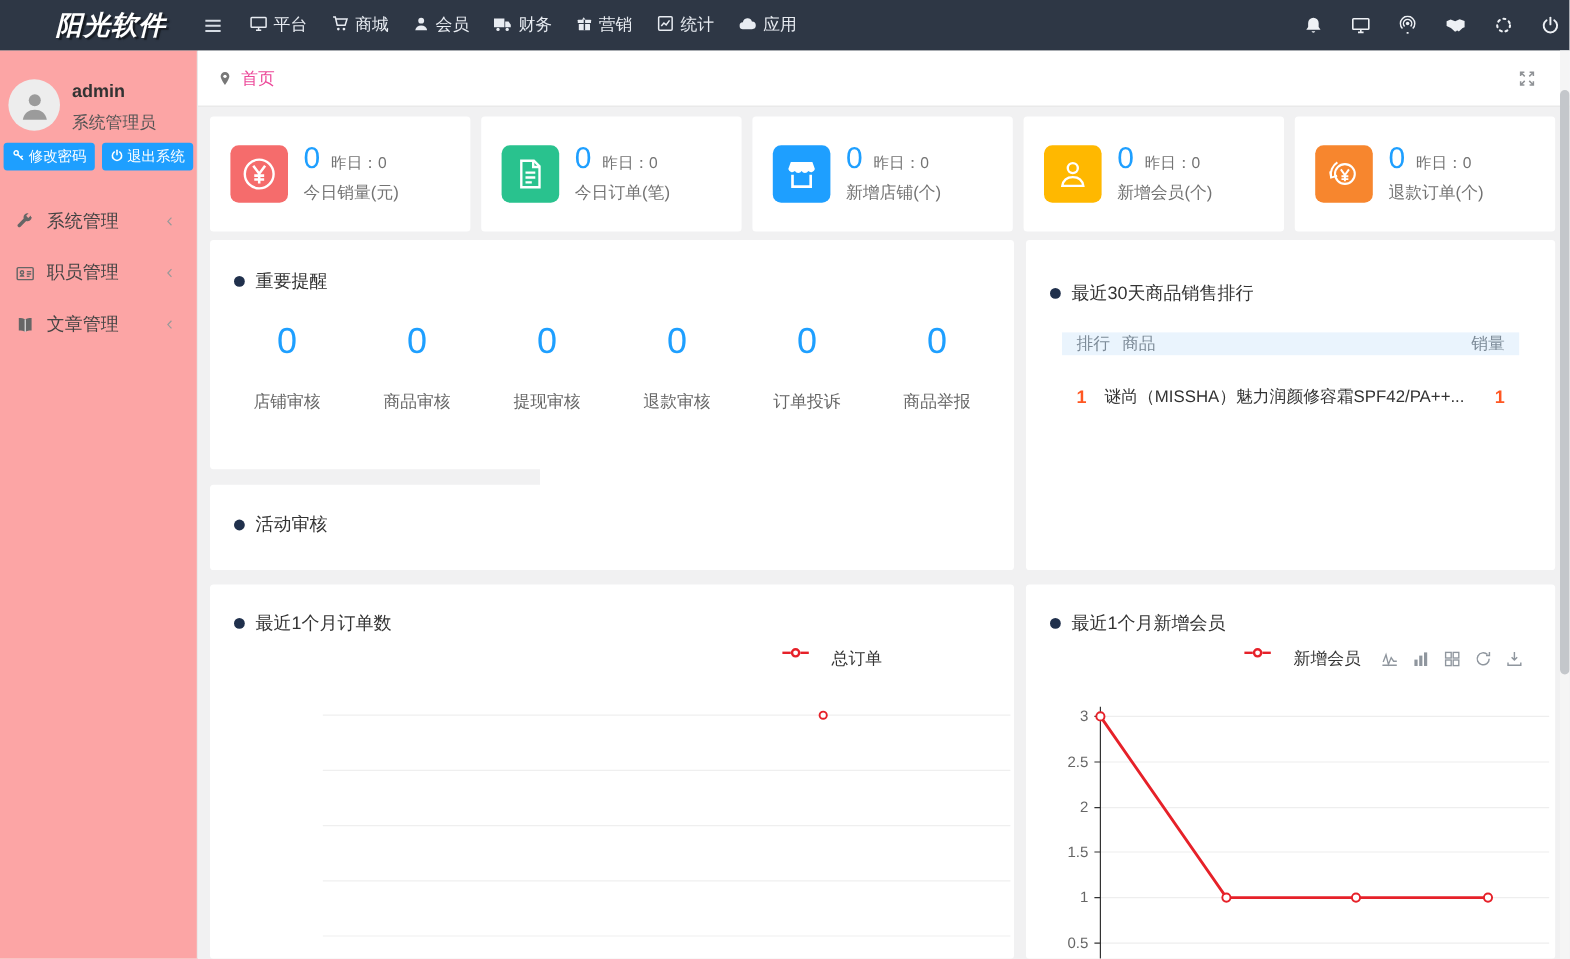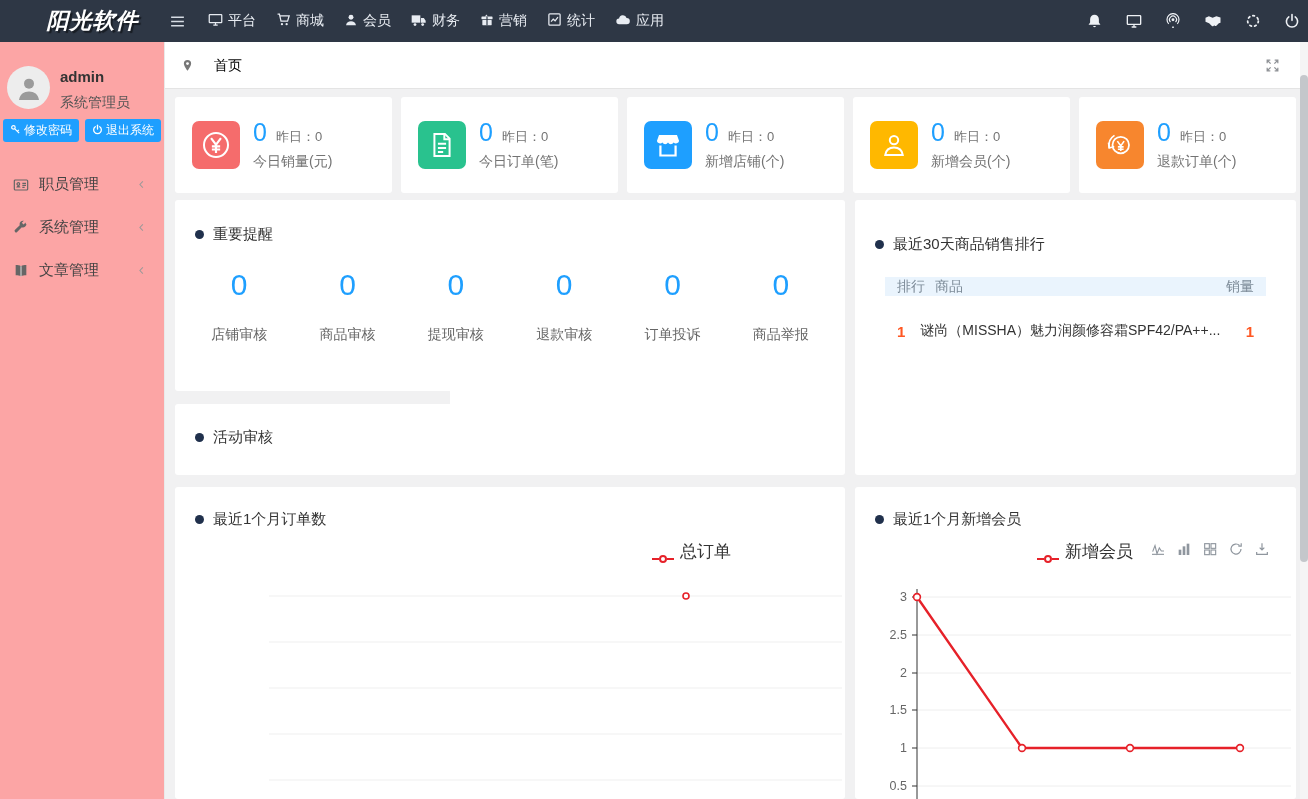--- a/index.html
+++ b/index.html
@@ -33,21 +33,21 @@
   .btn.b1 { left:3px; }
   .btn.b2 { left:85px; }
   .side-menu { position:absolute; left:0; top:121px; width:100%; }
   .side-item { height:43px; display:flex; align-items:center; padding:0 17px 0 12px; color:#444; font-size:15px; cursor:pointer; }
   .side-item .si-ic { color:#666; display:flex; width:17px; justify-content:center; }
   .side-item .si-label { margin-left:10px; }
   .side-item .si-chev { margin-left:auto; color:#999; display:flex; }
 
   
   .crumb-bar { left:165px; top:42px; width:1143px; height:47px; background:#fff; border-bottom:1px solid #e4e4e4; z-index:5; }
-  .crumb { position:absolute; left:16px; top:0; height:47px; display:flex; align-items:center; gap:20px; color:#000000; font-size:14px; cursor:pointer; }
+  .crumb { position:absolute; left:16px; top:0; height:47px; display:flex; align-items:center; gap:7px; color:#ec4899; font-size:14px; cursor:pointer; }
   .crumb .pin { color:#777; display:flex; }
   .fs-btn { position:absolute; right:28px; top:16px; color:#8f9296; display:flex; cursor:pointer; }
 
   
   .card { position:absolute; background:#fff; border-radius:3px; }
   .stat-card { top:97px; width:217px; height:96px; display:flex; align-items:center; padding-left:17px; gap:13px; }
   .stat-icon { width:48px; height:48px; border-radius:7px; display:flex; align-items:center; justify-content:center; color:#fff; flex:0 0 48px; }
   .stat-row { display:flex; align-items:baseline; gap:9px; }
   .stat-value { color:#1e9fff; font-size:25px; line-height:1; }
   .stat-yest { color:#737373; font-size:13px; }
@@ -66,21 +66,21 @@
   .rank-head { position:absolute; left:885px; top:277px; width:381px; height:19px; background:#eaf4fd;
                display:flex; align-items:center; color:#7d8b98; font-size:14px; padding:0 12px; }
   .rank-head .h-rank { margin-right:10px; }
   .rank-head .h-sales { margin-left:auto; }
   .rank-row { position:absolute; left:885px; top:310px; width:381px; height:42px; display:flex; align-items:center;
               padding:0 12px; font-size:14px; color:#333; cursor:pointer; }
   .rank-no { color:#ff5722; font-weight:bold; margin-right:15px; font-size:15px; }
   .rank-prod { flex:1; white-space:nowrap; overflow:hidden; }
   .rank-sales { color:#ff5722; font-weight:bold; margin-left:8px; font-size:15px; }
 
-  .legend { position:absolute; display:flex; align-items:flex-end; gap:6px; font-size:17px; color:#333; cursor:pointer; }
+  .legend { position:absolute; display:flex; align-items:flex-start; gap:19px; font-size:14px; color:#333; cursor:pointer; }
   .lg-marker { display:flex; align-items:center; }
   .lg-line { width:7px; height:2px; background:#e62129; }
   .lg-circle { width:8px; height:8px; border:2px solid #e62129; border-radius:50%; background:#fff; }
 
   .toolbox { position:absolute; left:1150px; top:541px; display:flex; gap:10px; color:#8f969e; }
   .toolbox > span { display:flex; cursor:pointer; }
 
   .chart-svg { position:absolute; }
 
   
@@ -212,41 +212,41 @@
     <span><svg viewBox="0 0 24 24" width="11" height="11" fill="none" stroke="currentColor" stroke-width="2.8" stroke-linecap="round">
           <path d="M7.2 5.8a8.4 8.4 0 1 0 9.6 0"></path>
           <path d="M12 2.5v8.5"></path>
         </svg></span>
     <span>退出系统</span>
   </button>
 
   <div class="side-menu">
     <div class="side-item">
       <span class="si-ic">
+          <svg viewBox="0 0 24 24" width="15" height="15" fill="currentColor">
+            <path d="M21.5 6.2a5.6 5.6 0 0 1-7.4 5.3L6.6 19a2.3 2.3 0 1 1-3.3-3.3l7.5-7.5a5.6 5.6 0 0 1 6.5-7l-3.2 3.3 2.8 2.8 3.3-3.2c.2.7.3 1.4.3 2.1z"></path>
+          </svg>
+        </span>
+      <span class="si-label">系统管理</span>
+      <span class="si-chev">
+          <svg viewBox="0 0 24 24" width="11" height="11" fill="none" stroke="currentColor" stroke-width="2.2">
+            <path d="M15 5l-6.5 7L15 19"></path>
+          </svg>
+        </span>
+    </div>
+    <div class="side-item">
+      <span class="si-ic">
           <svg viewBox="0 0 24 24" width="16" height="16" fill="none" stroke="currentColor" stroke-width="1.8">
             <rect x="2" y="4.5" width="20" height="15" rx="1.5"></rect>
             <circle cx="8" cy="10.5" r="2"></circle>
             <path d="M4.8 15.8c.5-1.9 1.8-2.8 3.2-2.8s2.7.9 3.2 2.8z" fill="currentColor" stroke="none"></path>
             <path d="M14 9.5h5.5M14 12.5h5.5M14 15.5h3.5"></path>
           </svg>
         </span>
       <span class="si-label">职员管理</span>
-      <span class="si-chev">
-          <svg viewBox="0 0 24 24" width="11" height="11" fill="none" stroke="currentColor" stroke-width="2.2">
-            <path d="M15 5l-6.5 7L15 19"></path>
-          </svg>
-        </span>
-    </div>
-    <div class="side-item">
-      <span class="si-ic">
-          <svg viewBox="0 0 24 24" width="15" height="15" fill="currentColor">
-            <path d="M21.5 6.2a5.6 5.6 0 0 1-7.4 5.3L6.6 19a2.3 2.3 0 1 1-3.3-3.3l7.5-7.5a5.6 5.6 0 0 1 6.5-7l-3.2 3.3 2.8 2.8 3.3-3.2c.2.7.3 1.4.3 2.1z"></path>
-          </svg>
-        </span>
-      <span class="si-label">系统管理</span>
       <span class="si-chev">
           <svg viewBox="0 0 24 24" width="11" height="11" fill="none" stroke="currentColor" stroke-width="2.2">
             <path d="M15 5l-6.5 7L15 19"></path>
           </svg>
         </span>
     </div>
     <div class="side-item">
       <span class="si-ic">
           <svg viewBox="0 0 24 24" width="16" height="16" fill="currentColor">
             <path d="M12 4.8C10 3.4 7.2 3 4 3v15.5c3.2 0 6 .4 8 1.8 2-1.4 4.8-1.8 8-1.8V3c-3.2 0-6 .4-8 1.8z"></path>

